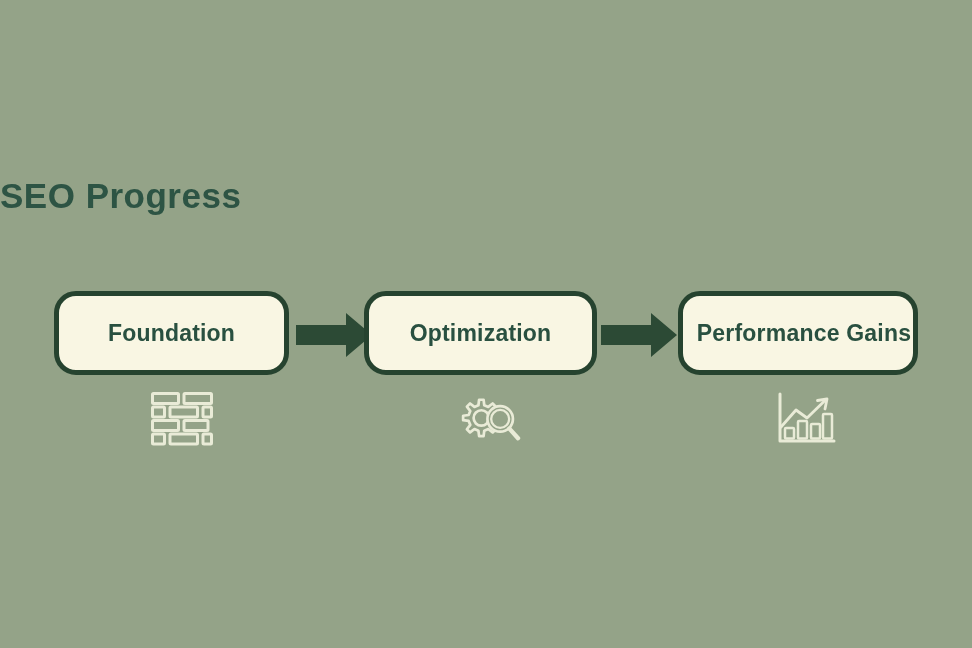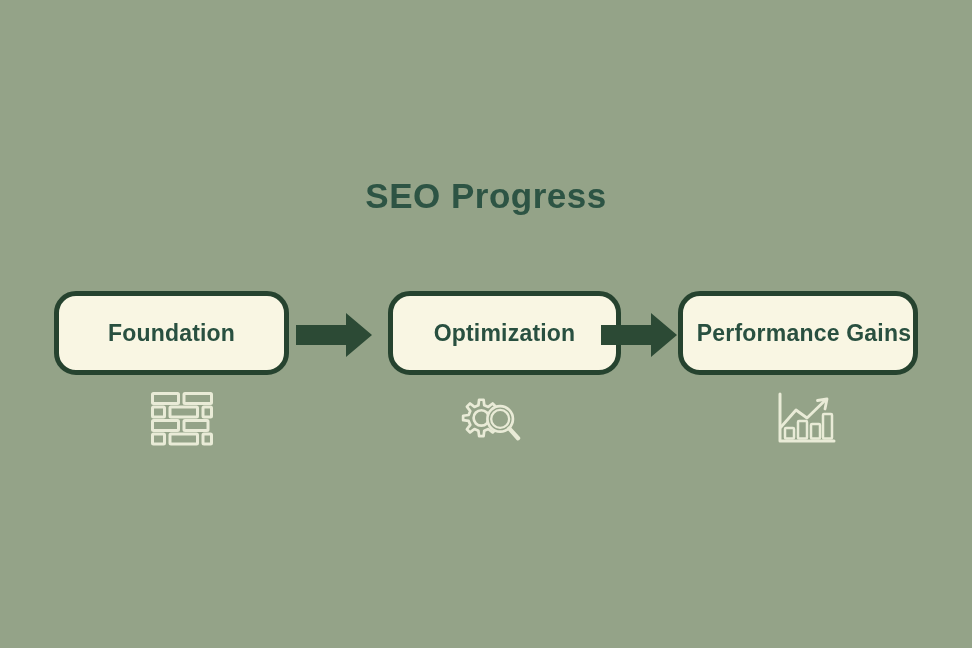--- a/index.html
+++ b/index.html
@@ -14,21 +14,21 @@
     background: var(--background, #94a388);
     overflow: hidden;
   }
   .title {
     position: absolute;
     left: 0; right: 0;
     top: 172px;
     height: 48px;
     line-height: 48px;
     margin: 0;
-    text-align: center;
+    text-align: left;
     font-size: 35px;
     font-weight: 700;
     letter-spacing: 0.5px;
     color: var(--title-text, #2d5444);
   }
   .step-box {
     position: absolute;
     top: 291px;
     height: 84px;
     box-sizing: border-box;
@@ -40,21 +40,21 @@
     justify-content: center;
   }
   .step-box .box-label {
     font-size: 23px;
     font-weight: 700;
     letter-spacing: 0.2px;
     color: var(--box-text, #295040);
     white-space: nowrap;
   }
   .box-1 { left: 54px;  width: 235px; }
-  .box-2 { left: 388px; width: 233px; }
+  .box-2 { left: 364px; width: 233px; }
   .box-3 { left: 678px; width: 240px; padding-left: 12px; }
 
   .arrow { position: absolute; top: 311px; }
   .arrow-1 { left: 296px; }
   .arrow-2 { left: 601px; }
   .arrow .arrow-shape { fill: var(--arrow, #2c4a35); }
 
   .icon { position: absolute; opacity: 0.93; }
   .icon * { stroke: var(--icon-stroke, #f0f1dd); }
   .icon .stroke-only { fill: none; }

